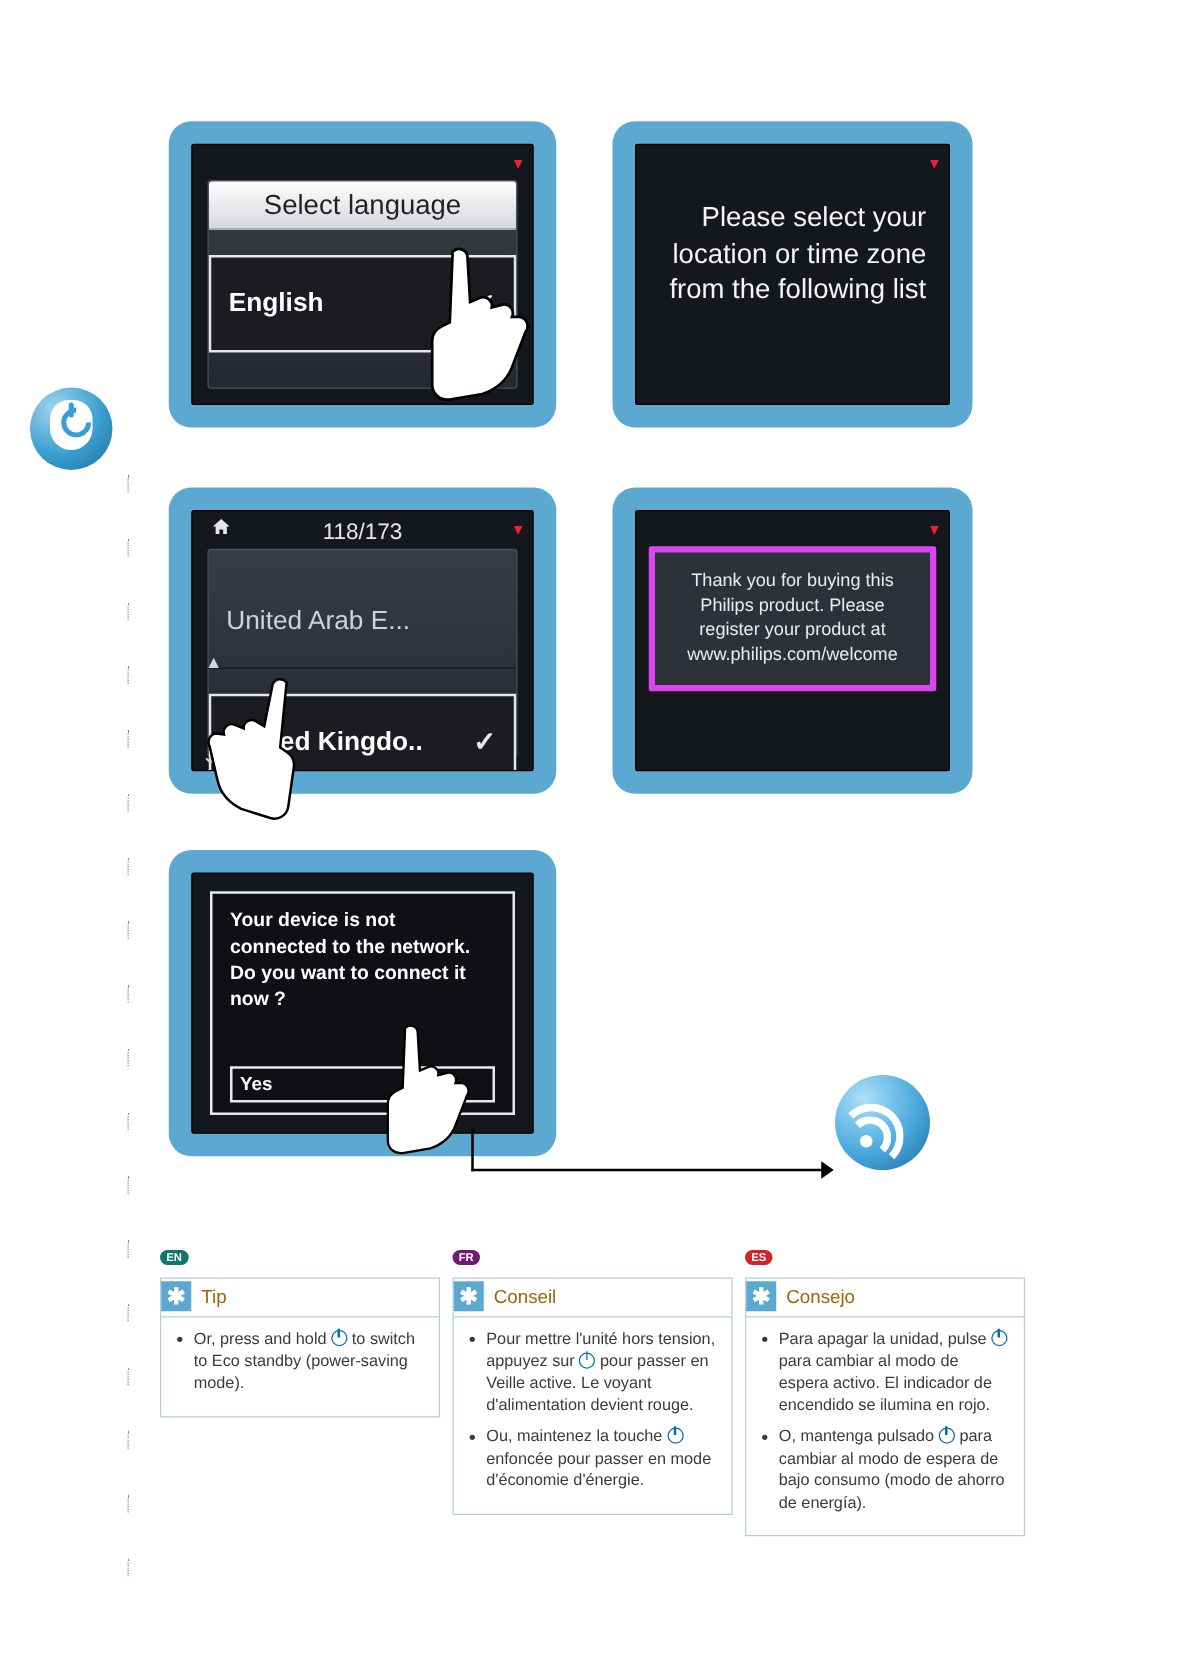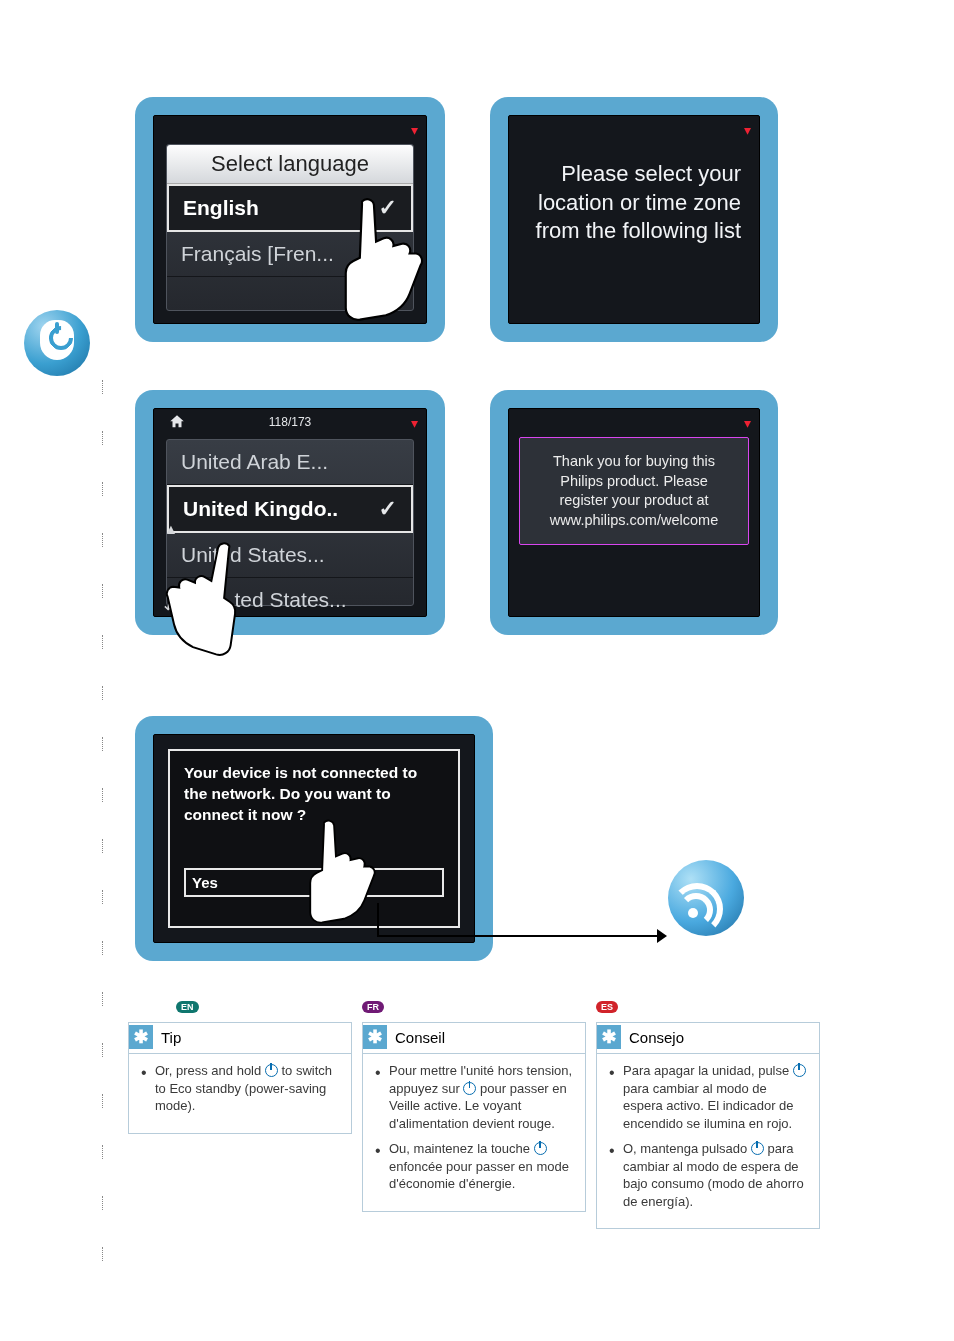--- a/index.html
+++ b/index.html
@@ -113,23 +113,24 @@
     color: #222;
     font-size: 22px;
     text-align: center;
     padding: 6px 0;
     border-bottom:1px solid #aaa;
     border-radius:3px 3px 0 0;
   }
   .list-item {
     font-size: 21px;
     color: #cfd3d8;
-    padding: 10px 14px;
+    padding: 25px 14px;
     border-bottom:1px solid #14161a;
     position:relative;
+    margin-top:20px;
   }
   .list-item.selected {
     background:#1a1c20;
     border:2px solid #e6e6e6;
     font-weight: bold;
     color:#fff;
   }
   .check {
     position:absolute; right:14px; top:50%; transform:translateY(-50%);
     font-size:22px; color:#e6e8ea; font-weight:bold;
@@ -137,27 +138,27 @@
 
   .msg-center {
     font-size: 22px;
     text-align:right;
     color:#f2f4f7;
     padding: 18px 18px;
     line-height:1.3;
   }
   .msg-small {
     font-size:14.5px; text-align:center; color:#ececec; padding:14px 16px; line-height:1.35;
-    background:#2d3138; margin:10px; border:1px solid #d946ef; border-radius:2px;
+    background:#2d3138; margin:10px; border:5px solid #d946ef; border-radius:2px;
   }
 
   
   .counter {
     position:absolute; top:6px; left:0; right:0; text-align:center;
-    font-size:12px; color:#e5e7ea;
+    font-size:18px; color:#e5e7ea;
   }
   .side-arrow { position:absolute; left:10px; color:#d5d7da; font-size:14px; }
   .side-back { position:absolute; left:10px; color:#d5d7da; font-size:18px; }
 
   
   .dialog {
     background:#0f1013;
     border:2px solid #e9e9e9;
     margin:14px; padding:12px 14px 6px 14px;
     height: calc(100% - 28px);
@@ -174,60 +175,60 @@
   
   .connector {
     position:absolute; background:#000;
   }
 
   
   .lang-badge {
     display:inline-block; color:#fff; font-size:9px; font-weight:bold;
     padding:1px 5px; border-radius:8px; text-align:center; min-width:18px;
   }
-  .en { background:#0f766e;margin-left:48px; }
+  .en { background:#0f766e; }
   .fr { background:#701a75; }
   .es { background:#d1232a; }
 
   .tipbox {
     position:absolute;
     width: 224px;
     border:1px solid #b7ccda;
     font-size:13px;
     color:#3a3a3a;
   }
   .tipbox-head {
     display:flex; align-items:center; gap:8px;
     border-bottom:1px solid #b7ccda;
     padding:2px 0 4px 0;
   }
   .star-badge {
     width:24px; height:24px; background:#5ba8d0;
     display:flex; align-items:center; justify-content:center;
     color:#fff; font-size:18px; font-weight:bold;
   }
-  .tip-title { color:#000000; font-size:15px; }
+  .tip-title { color:#a16207; font-size:15px; }
   .tipbox-body { padding:8px 10px 10px 12px; }
   .tipbox-body ul { list-style:none; }
   .tipbox-body li { position:relative; padding-left:14px; margin-bottom:8px; line-height:1.35; }
   .tipbox-body li::before { content:"•"; position:absolute; left:0; top:0; font-size:16px; }
   .pwr-glyph {
     display:inline-block; width:13px; height:13px; vertical-align:-2px;
     border:1.6px solid #076db0; border-radius:50%; position:relative;
   }
   .pwr-glyph::after{
     content:""; position:absolute; left:4.4px; top:-2px; width:1.6px; height:7px; background:#076db0;
   }
 
   
   #p1 { left:135px; top:97px;  width:310px; height:245px; }
   #p2 { left:490px; top:97px;  width:288px; height:245px; }
   #p3 { left:135px; top:390px; width:310px; height:245px; }
   #p4 { left:490px; top:390px; width:288px; height:245px; }
-  #p5 { left:135px; top:716px; width:358px; height:245px; }
+  #p5 { left:135px; top:680px; width:310px; height:245px; }
 
   
   #hand1 { left:320px; top:195px; width:110px; height:130px; }
   #hand2 { left:150px; top:538px; width:120px; height:120px; transform:scaleX(-1) rotate(-8deg); }
   #hand3 { left:280px; top:817px; width:110px; height:110px; }
 
   
   #conn-v { left:377px; top:903px; width:2px; height:34px; }
   #conn-h { left:377px; top:935px; width:286px; height:2px; }
   .arrowhead { position:absolute; left:657px; top:929px; width:0; height:0;

